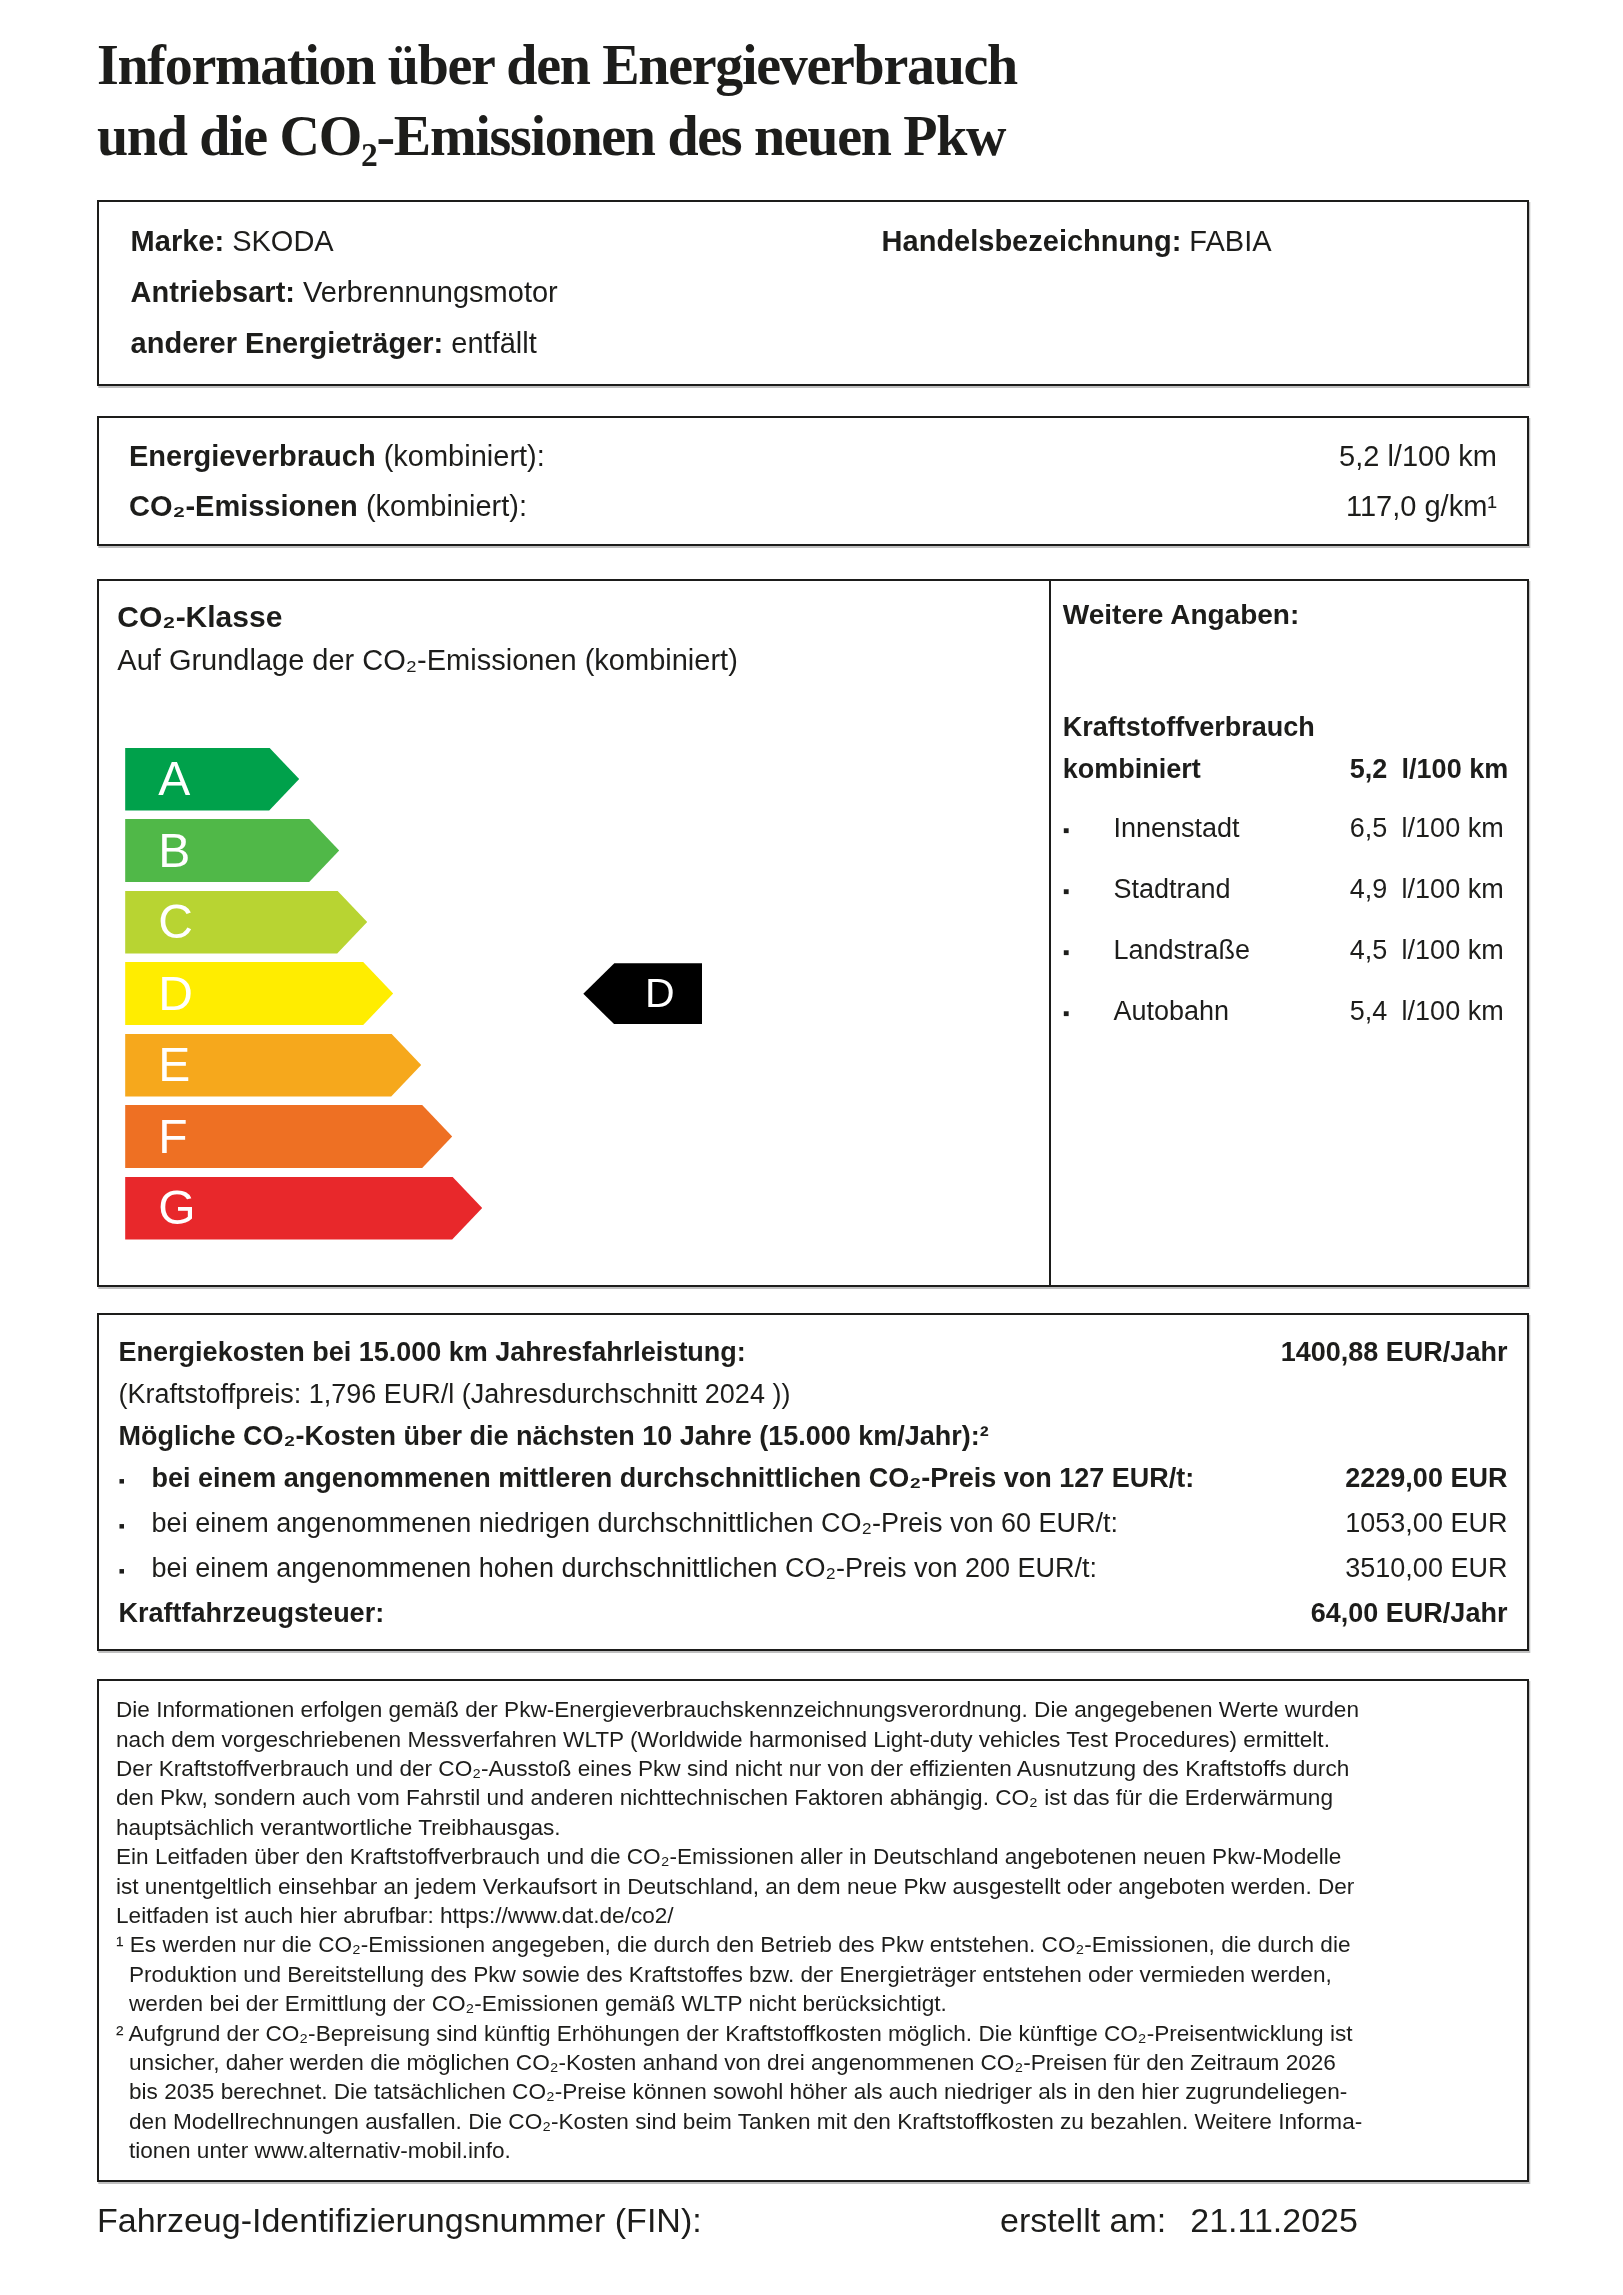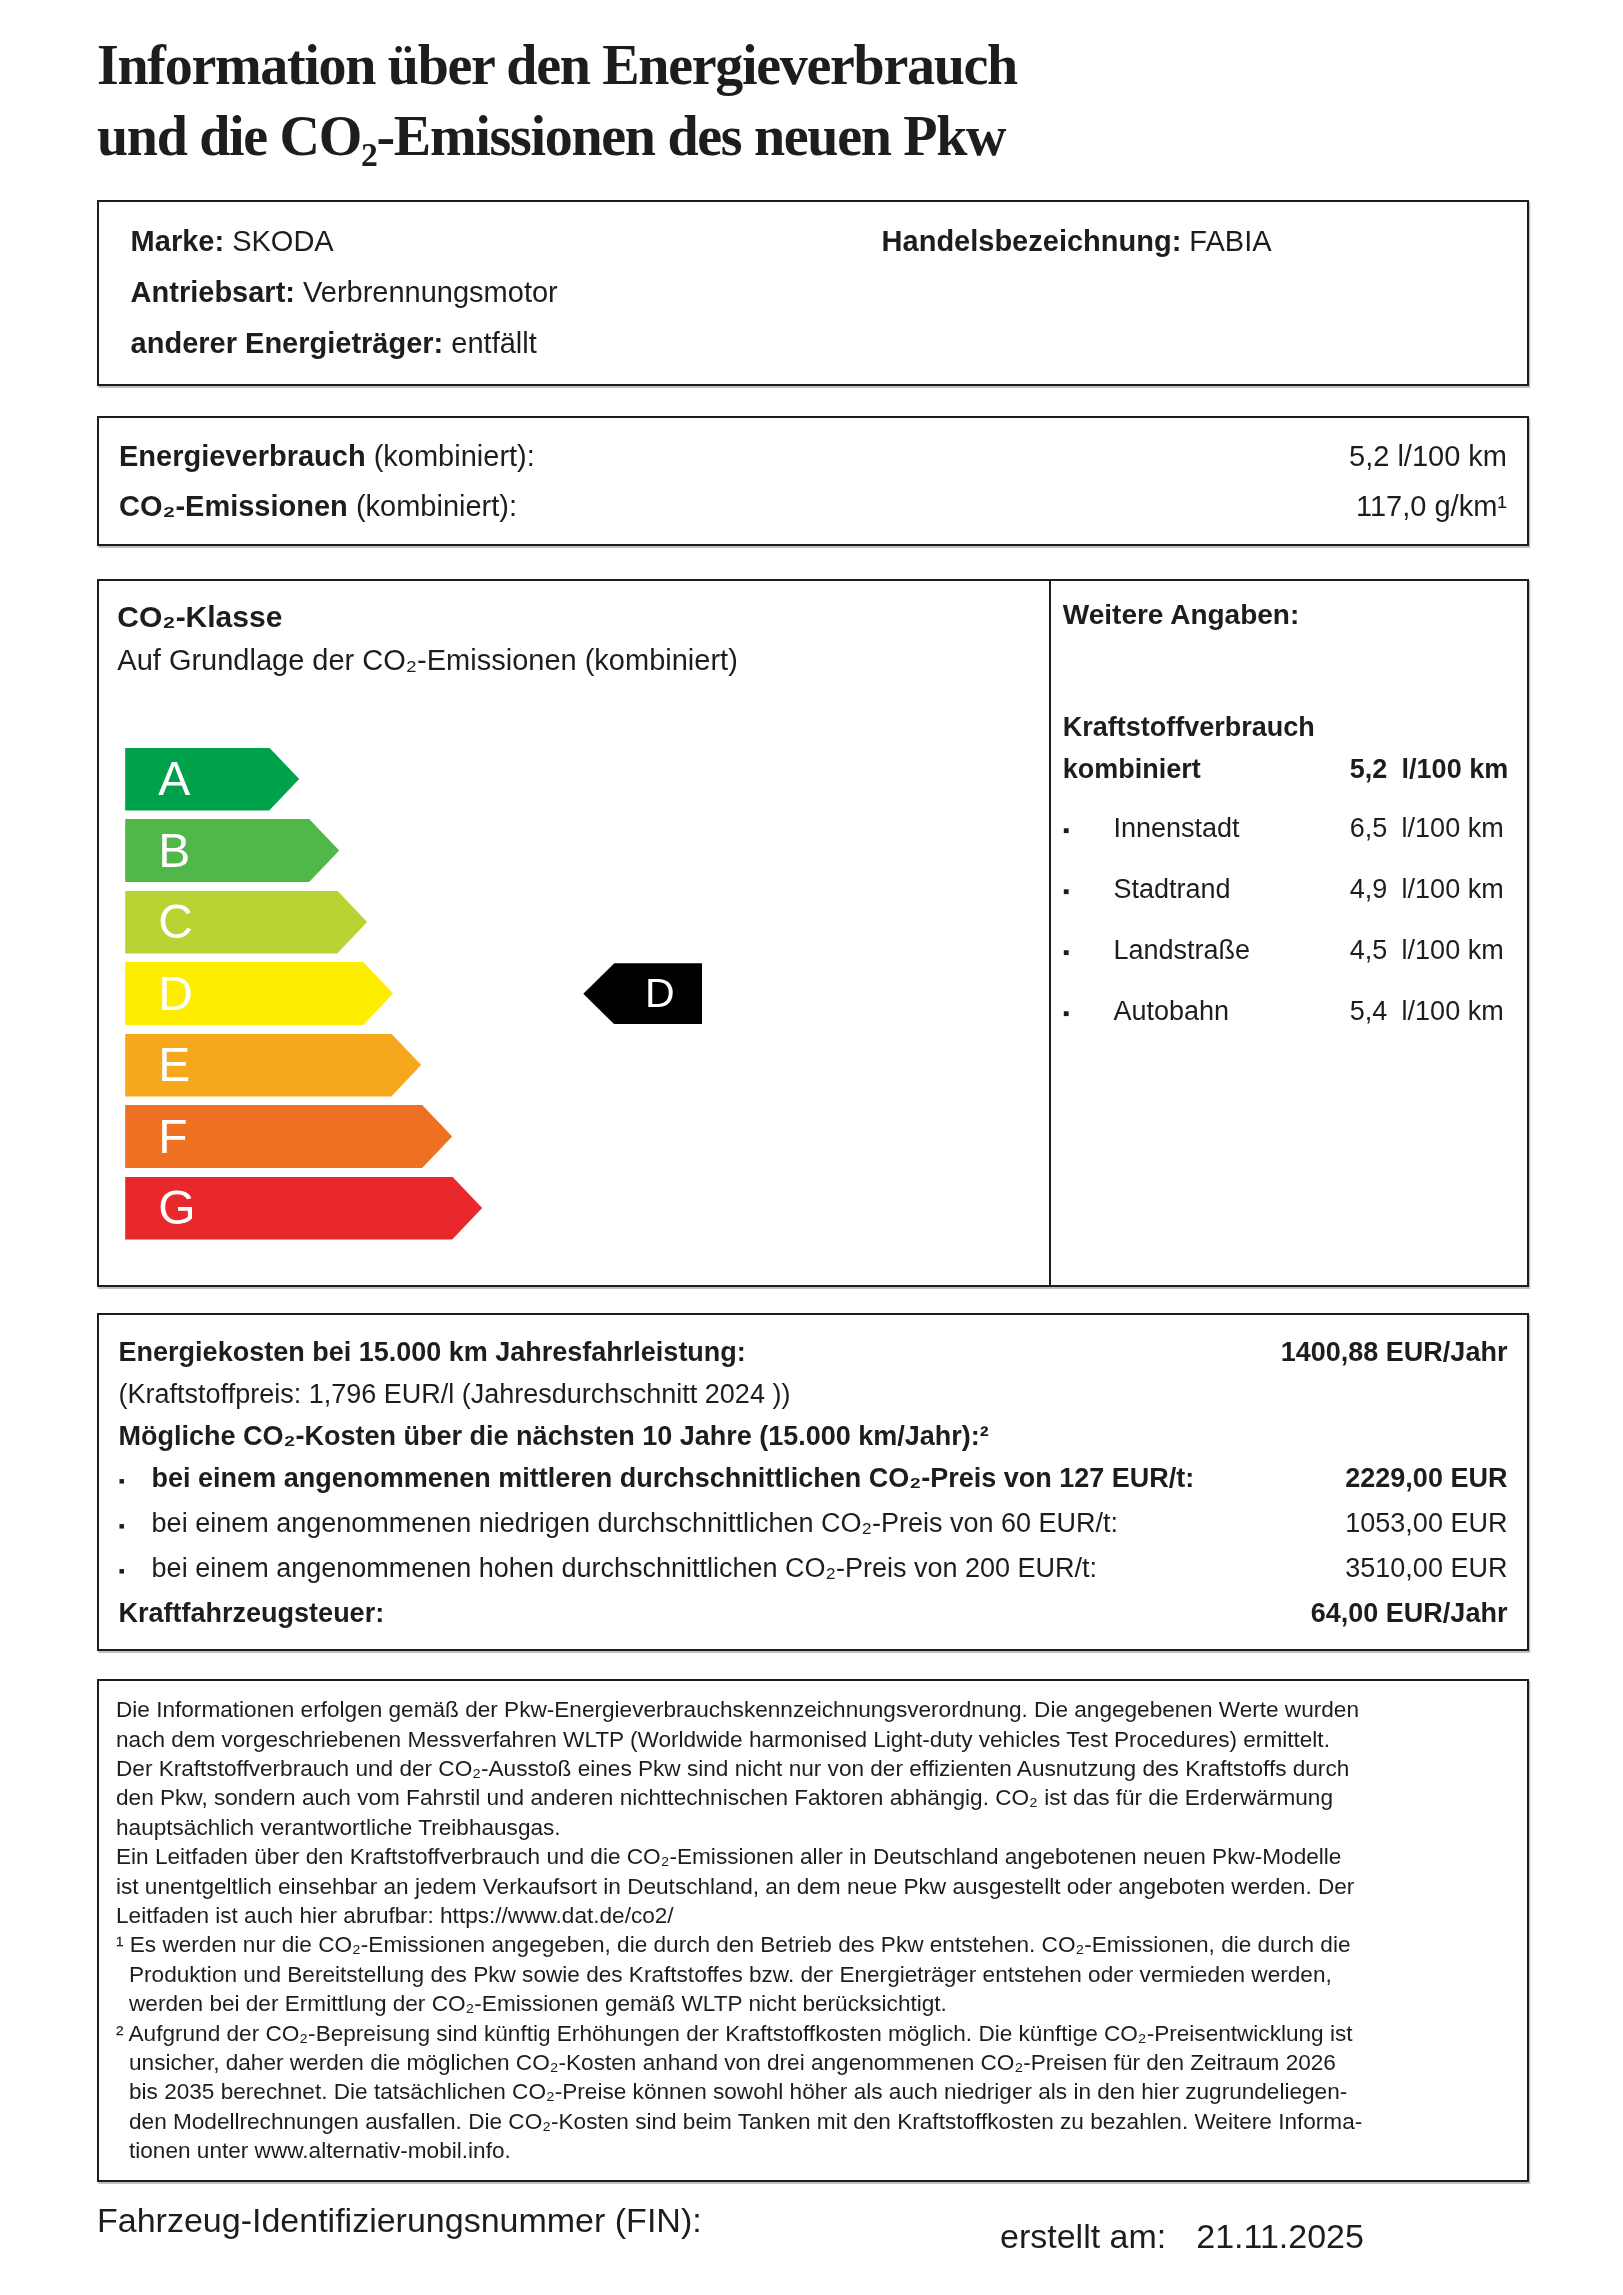--- a/index.html
+++ b/index.html
@@ -32,21 +32,21 @@
     border:2.6px solid #1d1d1b;
     box-shadow:1.3px 2px 0 rgba(0,0,0,0.25);
     width:100%;
   }
 
   
   .box-vehicle{margin-top:29px;padding:14.4px 19.6px;font-size:29px;}
   .veh-row{display:grid;grid-template-columns:751px 1fr;line-height:51px;margin-left:12px;}
 
   
-  .box-consumption{margin-top:30px;padding:13px 20px;font-size:29px;}
+  .box-consumption{margin-top:30px;padding:13px 30px;font-size:29px;}
   .cons-row{display:flex;justify-content:space-between;line-height:50px;}
 
   
   .box-class{margin-top:33px;height:708px;display:flex;padding:0;}
   .class-left{flex:1;box-sizing:border-box;padding:17px 17px 17px 18.3px;position:relative;}
   .class-heading{font-size:30px;font-weight:bold;line-height:1.25;}
   .class-subheading{font-size:29px;line-height:1.3;margin-top:6.5px;}
   .scale{margin-top:68px;display:flex;flex-direction:column;gap:8.5px;}
   .scale-row{position:relative;height:63px;}
   .scale-arrow{
@@ -88,21 +88,21 @@
   .cost-val{text-align:right;}
 
   
   .box-fineprint{margin-top:27.5px;padding:14.4px 17px;font-size:22.6px;}
   .fp-line{line-height:29.4px;}
   .fp-indent{padding-left:13px;}
 
   
   .footer{margin-top:21px;display:flex;font-size:34px;line-height:34px;}
   .footer-left{flex:1;}
-  .footer-right{width:529px;display:flex;gap:30px;margin-top:16px;}
+  .footer-right{width:529px;display:flex;gap:24px;}
 </style>
 </head>
 <body>
 
 <div class="page">
 
   <h1 class="doc-title">
     <span>Information über den Energieverbrauch</span><br>
     <span>und die CO₂-Emissionen des neuen Pkw</span>
   </h1>

